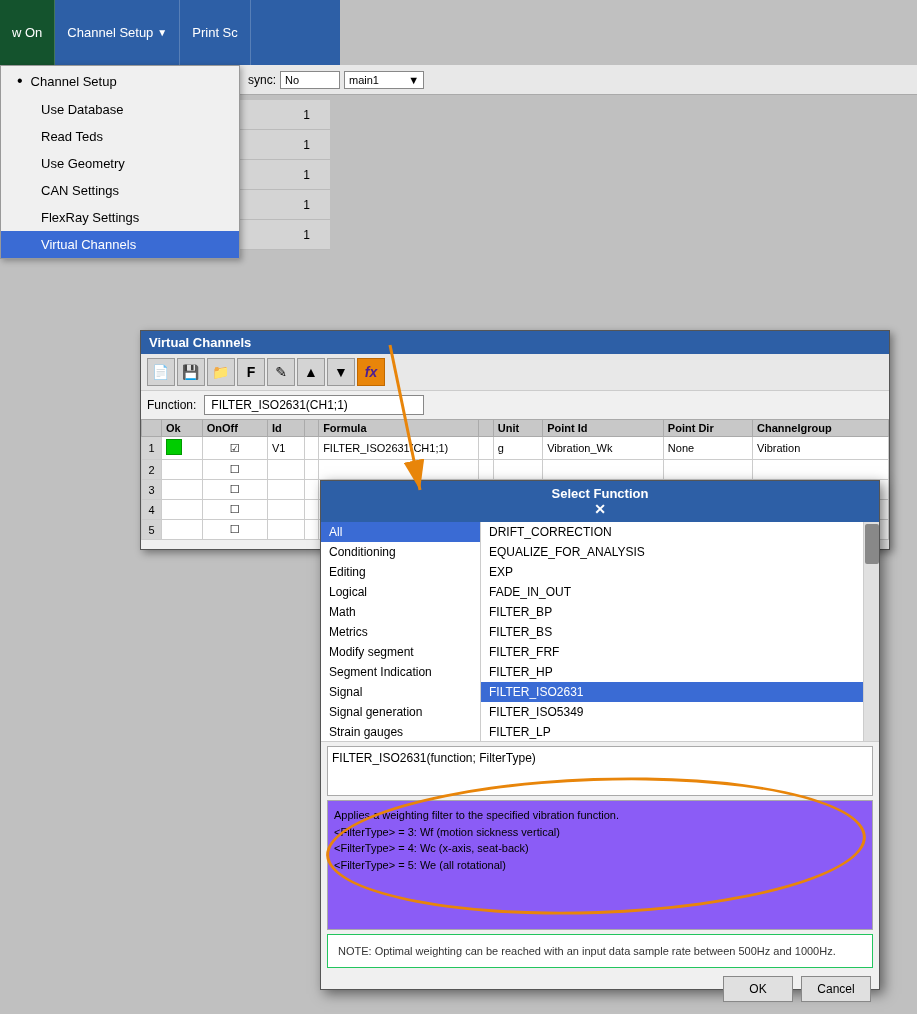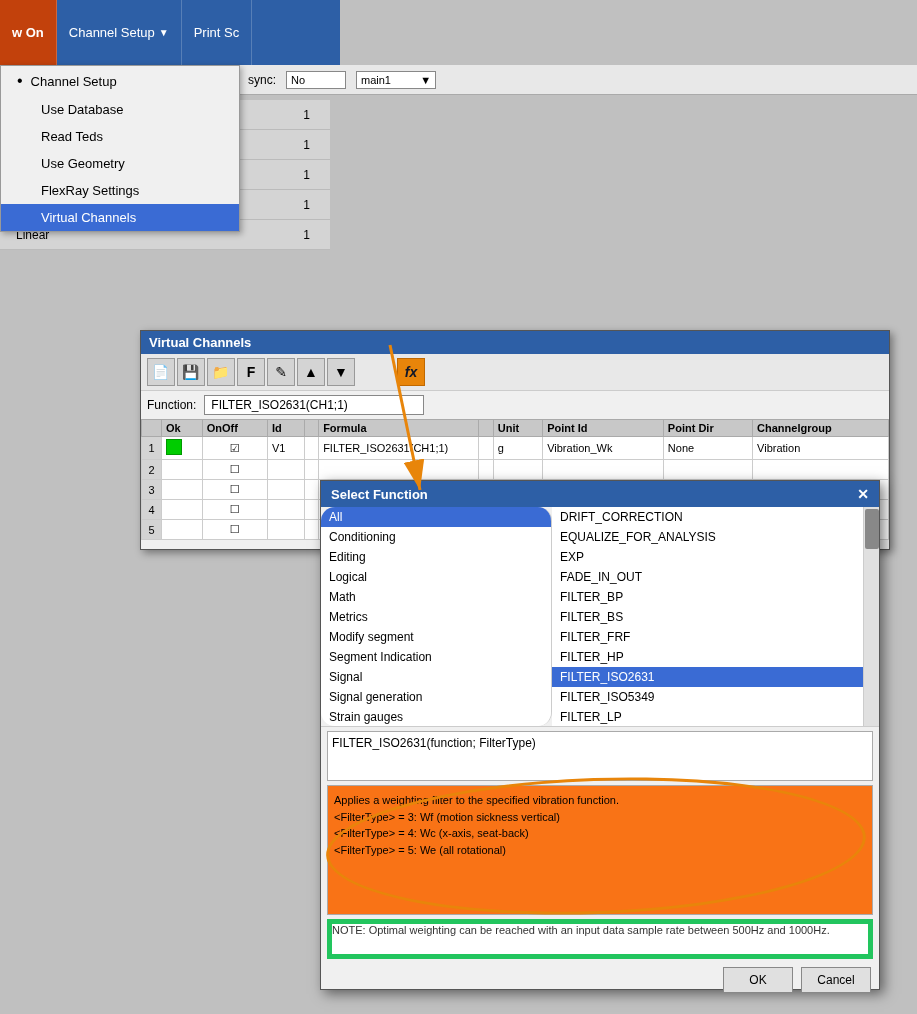--- a/index.html
+++ b/index.html
@@ -39,22 +39,21 @@
       padding: 0 12px;
       color: white;
       font-size: 13px;
       font-weight: 500;
       cursor: pointer;
       white-space: nowrap;
       border-right: 1px solid rgba(255,255,255,0.2);
     }
 
     .menu-bar-item.active {
-      background: #c2410c;
-      font-weight: bold;
+      background: #14532d;
     }
 
     .menu-bar-item .arrow {
       margin-left: 4px;
       font-size: 10px;
     }
 
     
     .dropdown-menu {
       position: absolute;
@@ -90,21 +89,21 @@
     .sync-bar {
       position: absolute;
       top: 65px;
       left: 240px;
       width: 677px;
       height: 30px;
       background: #e8e8e8;
       display: flex;
       align-items: center;
       padding: 0 8px;
-      gap: 10px;
+      gap: 4px;
       border-bottom: 1px solid #aaa;
     }
 
     .sync-label {
       font-size: 12px;
       color: #000;
     }
 
     .sync-input {
       background: white;
@@ -191,22 +190,21 @@
       display: flex;
       align-items: center;
       justify-content: center;
       cursor: pointer;
       font-size: 14px;
     }
 
     .vc-tool-btn.active {
       background: #e8850a;
       border-color: #c06800;
-      color: #0f172a;
-      margin-left: 40px;
+      color: #4c1d95;
     }
 
     .vc-function-row {
       display: flex;
       align-items: center;
       padding: 4px 6px;
       gap: 8px;
       background: #f0f0f0;
     }
 
@@ -281,41 +279,41 @@
 
     .sf-title-bar {
       background: #2d5fa6;
       color: white;
       padding: 5px 10px;
       font-size: 13px;
       font-weight: bold;
       display: flex;
       align-items: center;
       justify-content: space-between;
+      flex-direction: column;
     }
 
     .sf-close-btn {
       cursor: pointer;
       font-size: 14px;
       font-weight: bold;
       color: white;
     }
 
     .sf-content {
       display: flex;
       height: 220px;
       border-bottom: 1px solid #ccc;
     }
 
     .sf-left-list {
-      width: 231px;
+      width: 160px;
       border-right: 1px solid #ccc;
       overflow-y: auto;
       background: white;
-      border-radius: 14px;
     }
 
     .sf-list-item {
       padding: 3px 8px;
       cursor: pointer;
       font-size: 12px;
     }
 
     .sf-list-item.selected {
       background: #3a6bd4;
@@ -354,21 +352,21 @@
       background: white;
       border: 1px solid #aaa;
       padding: 4px;
       font-size: 12px;
       overflow: hidden;
     }
 
     .sf-desc-box {
       height: 130px;
       margin: 4px 6px;
-      background: #f97316;
+      background: #8b5cf6;
       border: 1px solid #aaa;
       padding: 6px;
       font-size: 11px;
       overflow: hidden;
       line-height: 1.5;
     }
 
     .sf-desc-box .desc-line {
       display: block;
     }
@@ -396,25 +394,25 @@
     .orange-circle {
       position: absolute;
       border: 3px solid #e8850a;
       border-radius: 50%;
       pointer-events: none;
       z-index: 300;
     }
 
     
     .sf-note-box {
-      height: 40px;
+      height: 34px;
       margin: 2px 6px;
       background: white;
-      border: 5px solid #22c55e;
-      padding: 0;
+      border: 1px solid #22c55e;
+      padding: 10px;
       font-size: 11px;
       color: #333;
     }
 
     .scrollbar-thumb {
       width: 14px;
       height: 40px;
       background: #888;
       margin: 2px auto;
       border-radius: 2px;
@@ -462,20 +460,24 @@
     <span style="margin-right:24px;"></span>
     <span>Use Database</span>
   </div>
   <div class="dropdown-item">
     <span style="margin-right:24px;"></span>
     <span>Read Teds</span>
   </div>
   <div class="dropdown-item">
     <span style="margin-right:24px;"></span>
     <span>Use Geometry</span>
+  </div>
+  <div class="dropdown-item">
+    <span style="margin-right:24px;"></span>
+    <span>CAN Settings</span>
   </div>
   <div class="dropdown-item">
     <span style="margin-right:24px;"></span>
     <span>FlexRay Settings</span>
   </div>
   <div class="dropdown-item selected">
     <span style="margin-right:24px;"></span>
     <span>Virtual Channels</span>
   </div>
 </div>

